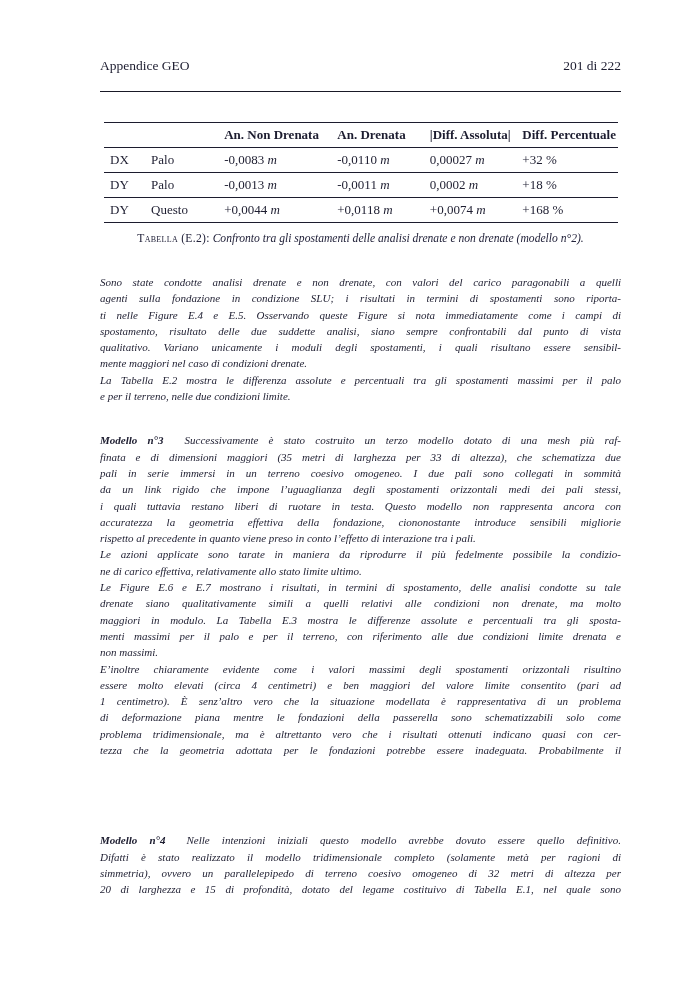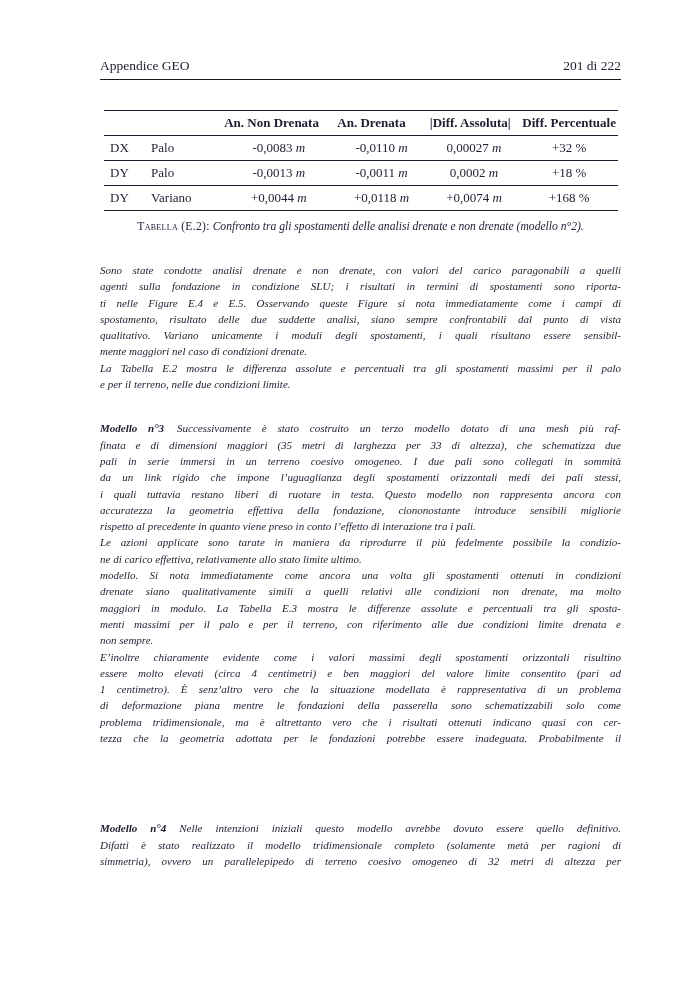--- a/index.html
+++ b/index.html
@@ -15,21 +15,21 @@
     position: absolute;
     left: 100px; top: 58px;
     width: 521px;
   }
   
   .runhead {
     display: flex;
     justify-content: space-between;
     align-items: baseline;
     font-size: 13.5px;
-    padding-bottom: 5px;
+    padding-bottom: 17px;
     border-bottom: 1.7px solid #191926;
   }
   
   .tbl-wrap { margin-top: 30px; }
   table {
     width: 514px;
     margin-left: 4px;
     border-collapse: collapse;
     table-layout: fixed;
     font-size: 13px;
@@ -43,21 +43,21 @@
   col.c-abs { width: 18%; }
   col.c-pct { width: 19%; }
   th, td { padding: 4px 2px; white-space: nowrap; }
   thead th {
     font-weight: bold;
     text-align: left;
     border-bottom: 1.6px solid #1c1c2e;
   }
   tbody tr:not(:last-child) td { border-bottom: 1.6px solid #1c1c2e; margin-left: 20px; }
   td.dir, td.item { text-align: left; padding-left: 6px; }
-  td.num, td.pct { text-align: center; }
+  td.num, td.pct { text-align: left; }
   td.num i { font-style: italic; }
   
   .caption {
     margin-top: 9px;
     text-align: center;
     font-size: 11.6px;
     color: #22223a;
   }
   .cap-label { font-variant: small-caps; font-style: normal; letter-spacing: 0.3px; }
   .caption i { font-style: italic; }
@@ -65,21 +65,21 @@
   .para { font-size: 11px; line-height: 16.3px; font-style: italic; }
   .p1 { margin-top: 29px; }
   .p2 { margin-top: 28px; }
   .p3 { margin-top: 74px; }
   .ln {
     text-align: justify;
     text-align-last: justify;
     white-space: normal;
   }
   .ln.end { text-align-last: left; }
-  .ln b { font-weight: bold; margin-right: 13px; }
+  .ln b { font-weight: bold; margin-right: 21px; }
 </style>
 </head>
 <body>
 
 <div class="content">
 
   <div class="runhead">
     <span>Appendice GEO</span>
     <span>201 di 222</span>
   </div>
@@ -116,21 +116,21 @@
         <tr>
           <td class="dir">DY</td>
           <td class="item">Palo</td>
           <td class="num"><span>-0,0013</span> <i>m</i></td>
           <td class="num"><span>-0,0011</span> <i>m</i></td>
           <td class="num"><span>0,0002</span> <i>m</i></td>
           <td class="pct">+18 %</td>
         </tr>
         <tr>
           <td class="dir">DY</td>
-          <td class="item">Variano</td>
+          <td class="item">Questo</td>
           <td class="num"><span>+0,0044</span> <i>m</i></td>
           <td class="num"><span>+0,0118</span> <i>m</i></td>
           <td class="num"><span>+0,0074</span> <i>m</i></td>
           <td class="pct">+168 %</td>
         </tr>
       </tbody>
     </table>
   </div>
 
   <div class="caption">
@@ -152,32 +152,33 @@
   <div class="para p2">
     <div class="ln"><b>Modello n°3</b><span>Successivamente è stato costruito un terzo modello dotato di una mesh più raf-</span></div>
     <div class="ln">finata e di dimensioni maggiori (35 metri di larghezza per 33 di altezza), che schematizza due</div>
     <div class="ln">pali in serie immersi in un terreno coesivo omogeneo. I due pali sono collegati in sommità</div>
     <div class="ln">da un link rigido che impone l’uguaglianza degli spostamenti orizzontali medi dei pali stessi,</div>
     <div class="ln">i quali tuttavia restano liberi di ruotare in testa. Questo modello non rappresenta ancora con</div>
     <div class="ln">accuratezza la geometria effettiva della fondazione, ciononostante introduce sensibili migliorie</div>
     <div class="ln end">rispetto al precedente in quanto viene preso in conto l’effetto di interazione tra i pali.</div>
     <div class="ln">Le azioni applicate sono tarate in maniera da riprodurre il più fedelmente possibile la condizio-</div>
     <div class="ln end">ne di carico effettiva, relativamente allo stato limite ultimo.</div>
-    <div class="ln">modello. Si nota immediatamente come ancora una volta gli spostamenti ottenuti in condizioni</div>
+    <div class="ln">Le Figure E.6 e E.7 mostrano i risultati, in termini di spostamento, delle analisi condotte su tale</div>
     <div class="ln">drenate siano qualitativamente simili a quelli relativi alle condizioni non drenate, ma molto</div>
     <div class="ln">maggiori in modulo. La Tabella E.3 mostra le differenze assolute e percentuali tra gli sposta-</div>
     <div class="ln">menti massimi per il palo e per il terreno, con riferimento alle due condizioni limite drenata e</div>
-    <div class="ln end">non sempre.</div>
+    <div class="ln end">non massimi.</div>
     <div class="ln">E’inoltre chiaramente evidente come i valori massimi degli spostamenti orizzontali risultino</div>
     <div class="ln">essere molto elevati (circa 4 centimetri) e ben maggiori del valore limite consentito (pari ad</div>
     <div class="ln">1 centimetro). È senz’altro vero che la situazione modellata è rappresentativa di un problema</div>
     <div class="ln">di deformazione piana mentre le fondazioni della passerella sono schematizzabili solo come</div>
     <div class="ln">problema tridimensionale, ma è altrettanto vero che i risultati ottenuti indicano quasi con cer-</div>
     <div class="ln">tezza che la geometria adottata per le fondazioni potrebbe essere inadeguata. Probabilmente il</div>
   </div>
 
   <div class="para p3">
     <div class="ln"><b>Modello n°4</b><span>Nelle intenzioni iniziali questo modello avrebbe dovuto essere quello definitivo.</span></div>
     <div class="ln">Difatti è stato realizzato il modello tridimensionale completo (solamente metà per ragioni di</div>
     <div class="ln">simmetria), ovvero un parallelepipedo di terreno coesivo omogeneo di 32 metri di altezza per</div>
+    <div class="ln">20 di larghezza e 15 di profondità, dotato del legame costituivo di Tabella E.1, nel quale sono</div>
   </div>
 
 </div>
 
 </body></html>

